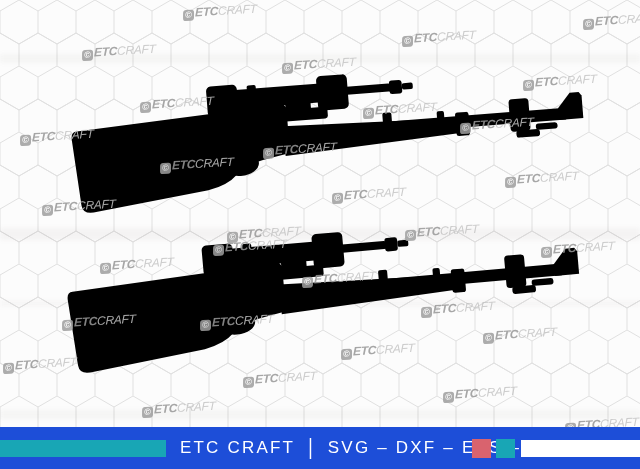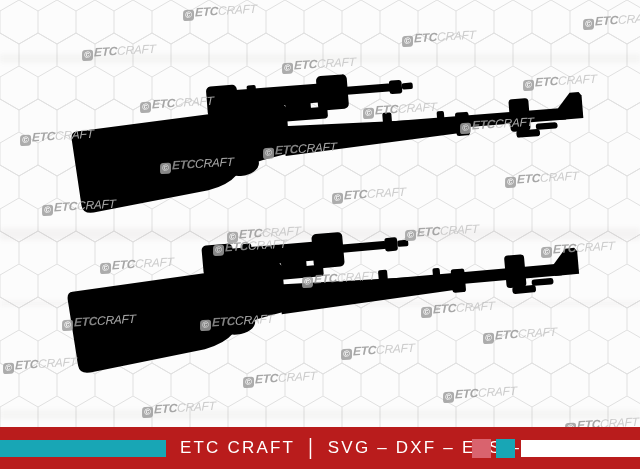--- a/index.html
+++ b/index.html
@@ -139,21 +139,21 @@
       <span class="wm" style="left: 421px; top: 302px;"><span class="badge">©</span><b>ETC</b><span class="lt">CRAFT</span></span>
       <span class="wm" style="left: 483px; top: 328px;"><span class="badge">©</span><b>ETC</b><span class="lt">CRAFT</span></span>
       <span class="wm" style="left: 341px; top: 344px;"><span class="badge">©</span><b>ETC</b><span class="lt">CRAFT</span></span>
       <span class="wm" style="left: 3px; top: 358px;"><span class="badge">©</span><b>ETC</b><span class="lt">CRAFT</span></span>
       <span class="wm" style="left: 243px; top: 372px;"><span class="badge">©</span><b>ETC</b><span class="lt">CRAFT</span></span>
       <span class="wm" style="left: 142px; top: 402px;"><span class="badge">©</span><b>ETC</b><span class="lt">CRAFT</span></span>
       <span class="wm" style="left: 443px; top: 387px;"><span class="badge">©</span><b>ETC</b><span class="lt">CRAFT</span></span>
       <span class="wm" style="left: 565px; top: 418px;"><span class="badge">©</span><b>ETC</b><span class="lt">CRAFT</span></span>
     </div>
 
-  <div class="footer" style="background: #b91c1c;">
+  <div class="footer" style="background: #1d4ed8;">
     <div class="accent-bar" style="background: rgb(24, 166, 181);"></div>
     <div class="footer-text">
       <span>ETC CRAFT</span>
       <span class="sep">|</span>
       <span>SVG – DXF – EPS – PNG</span>
     </div>
     <div class="sq red" style="background: rgb(217, 99, 110);"></div>
     <div class="sq teal" style="background: rgb(24, 166, 181);"></div>
     <div class="white-bar" style="background: rgb(255, 255, 255);"></div>
   </div>

